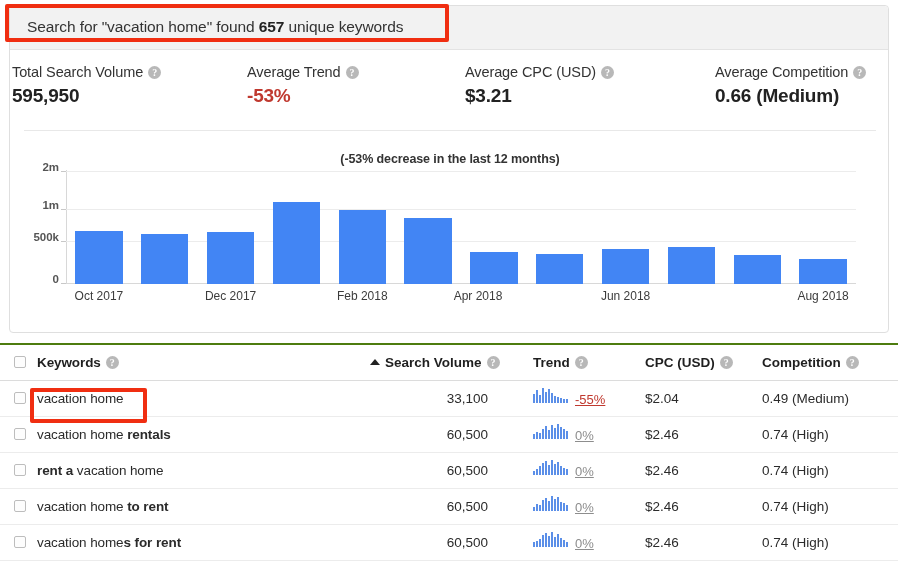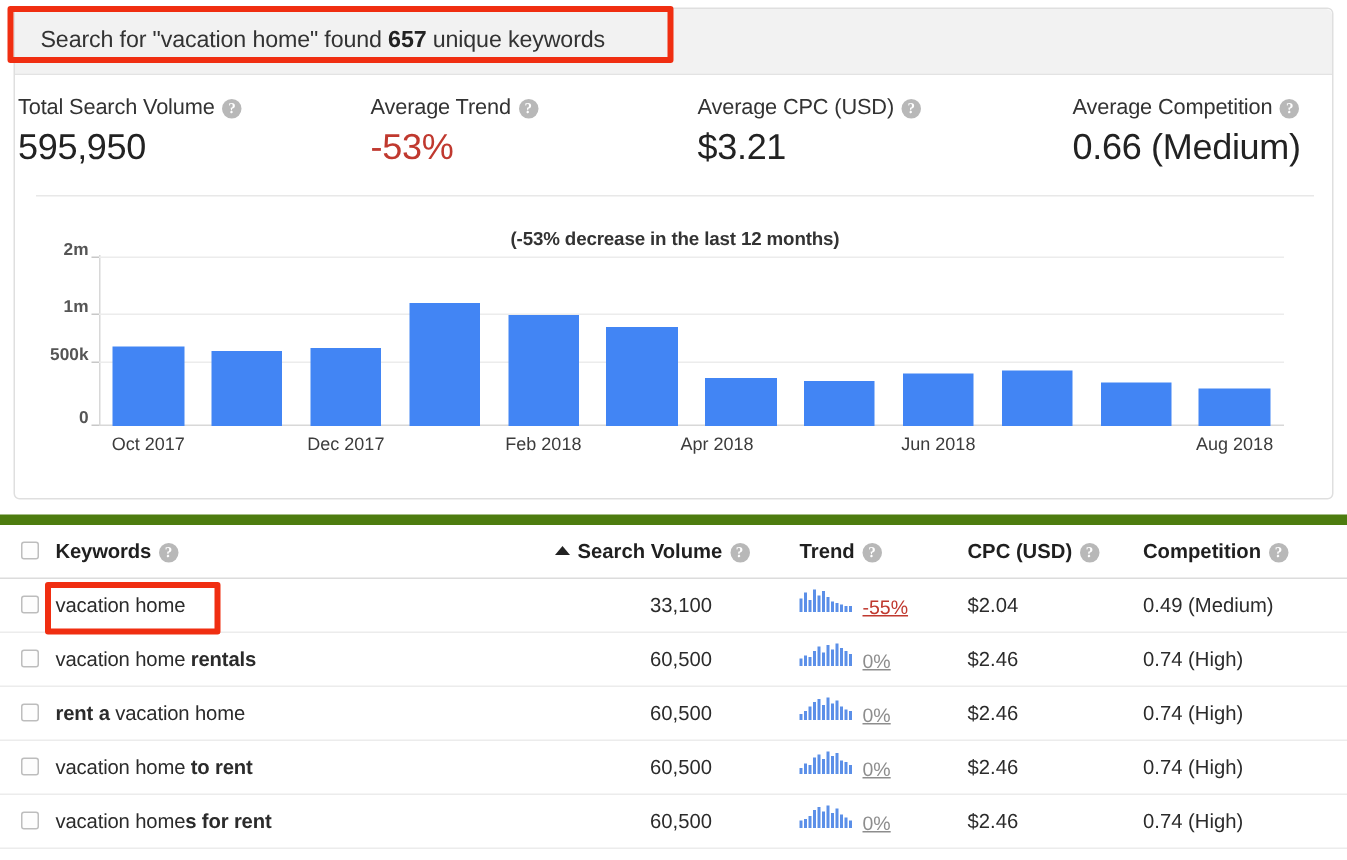--- a/index.html
+++ b/index.html
@@ -86,22 +86,22 @@
     top: 14px;
   }
   .metric-label {
     font-size: 14.5px;
     color: #333333;
     white-space: nowrap;
     letter-spacing: -0.1px;
   }
   .metric-value {
     margin-top: 5px;
-    font-size: 24px;
-    font-weight: normal;
+    font-size: 19px;
+    font-weight: bold;
     color: #222222;
     white-space: nowrap;
     letter-spacing: -0.2px;
   }
   .metric-value.neg { color: #c0392f; }
 
   .help-icon {
     display: inline-block;
     width: 13px;
     height: 13px;
@@ -200,21 +200,21 @@
   }
 
   
   .table-card {
     position: absolute;
     left: 0px;
     top: 343px;
     width: 898px;
     height: 230px;
     background: #ffffff;
-    border-top: 7px solid #4d7c0f;
+    border-top: 2px solid #4d7c0f;
     box-sizing: border-box;
   }
 
   .trow {
     position: absolute;
     left: 0;
     width: 898px;
     height: 36px;
     border-bottom: 1px solid #ececec;
     box-sizing: border-box;
@@ -239,24 +239,24 @@
     top: 10px;
     font-size: 13.5px;
     color: #2b2b2b;
     white-space: nowrap;
     letter-spacing: -0.1px;
   }
   .c-keyword b { font-weight: bold; }
 
   .c-volume {
     position: absolute;
-    left: 399px;
+    left: 378px;
     top: 10px;
     width: 110px;
-    text-align: center;
+    text-align: right;
     font-size: 13.5px;
     color: #2b2b2b;
     white-space: nowrap;
   }
   .c-trend {
     position: absolute;
     left: 533px;
     top: 7px;
     font-size: 13.5px;
     white-space: nowrap;

